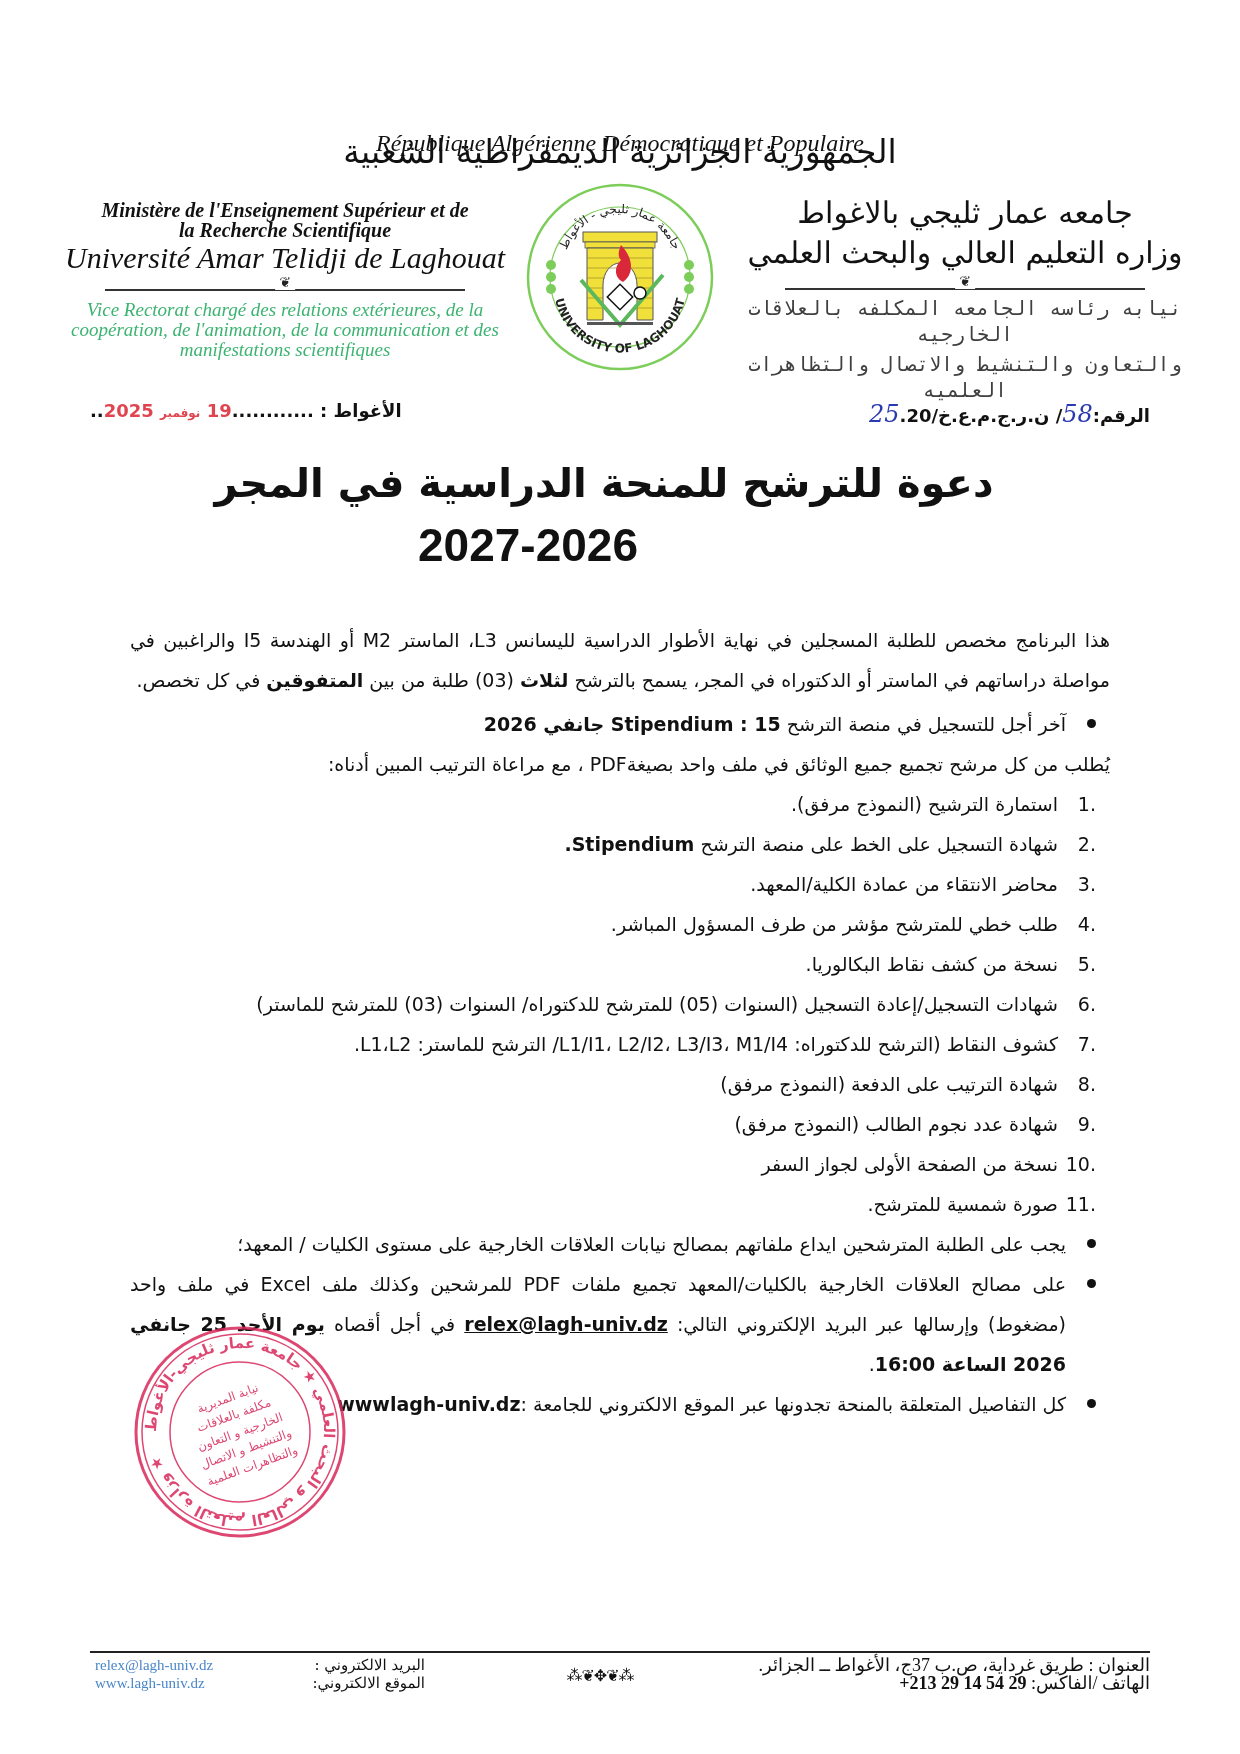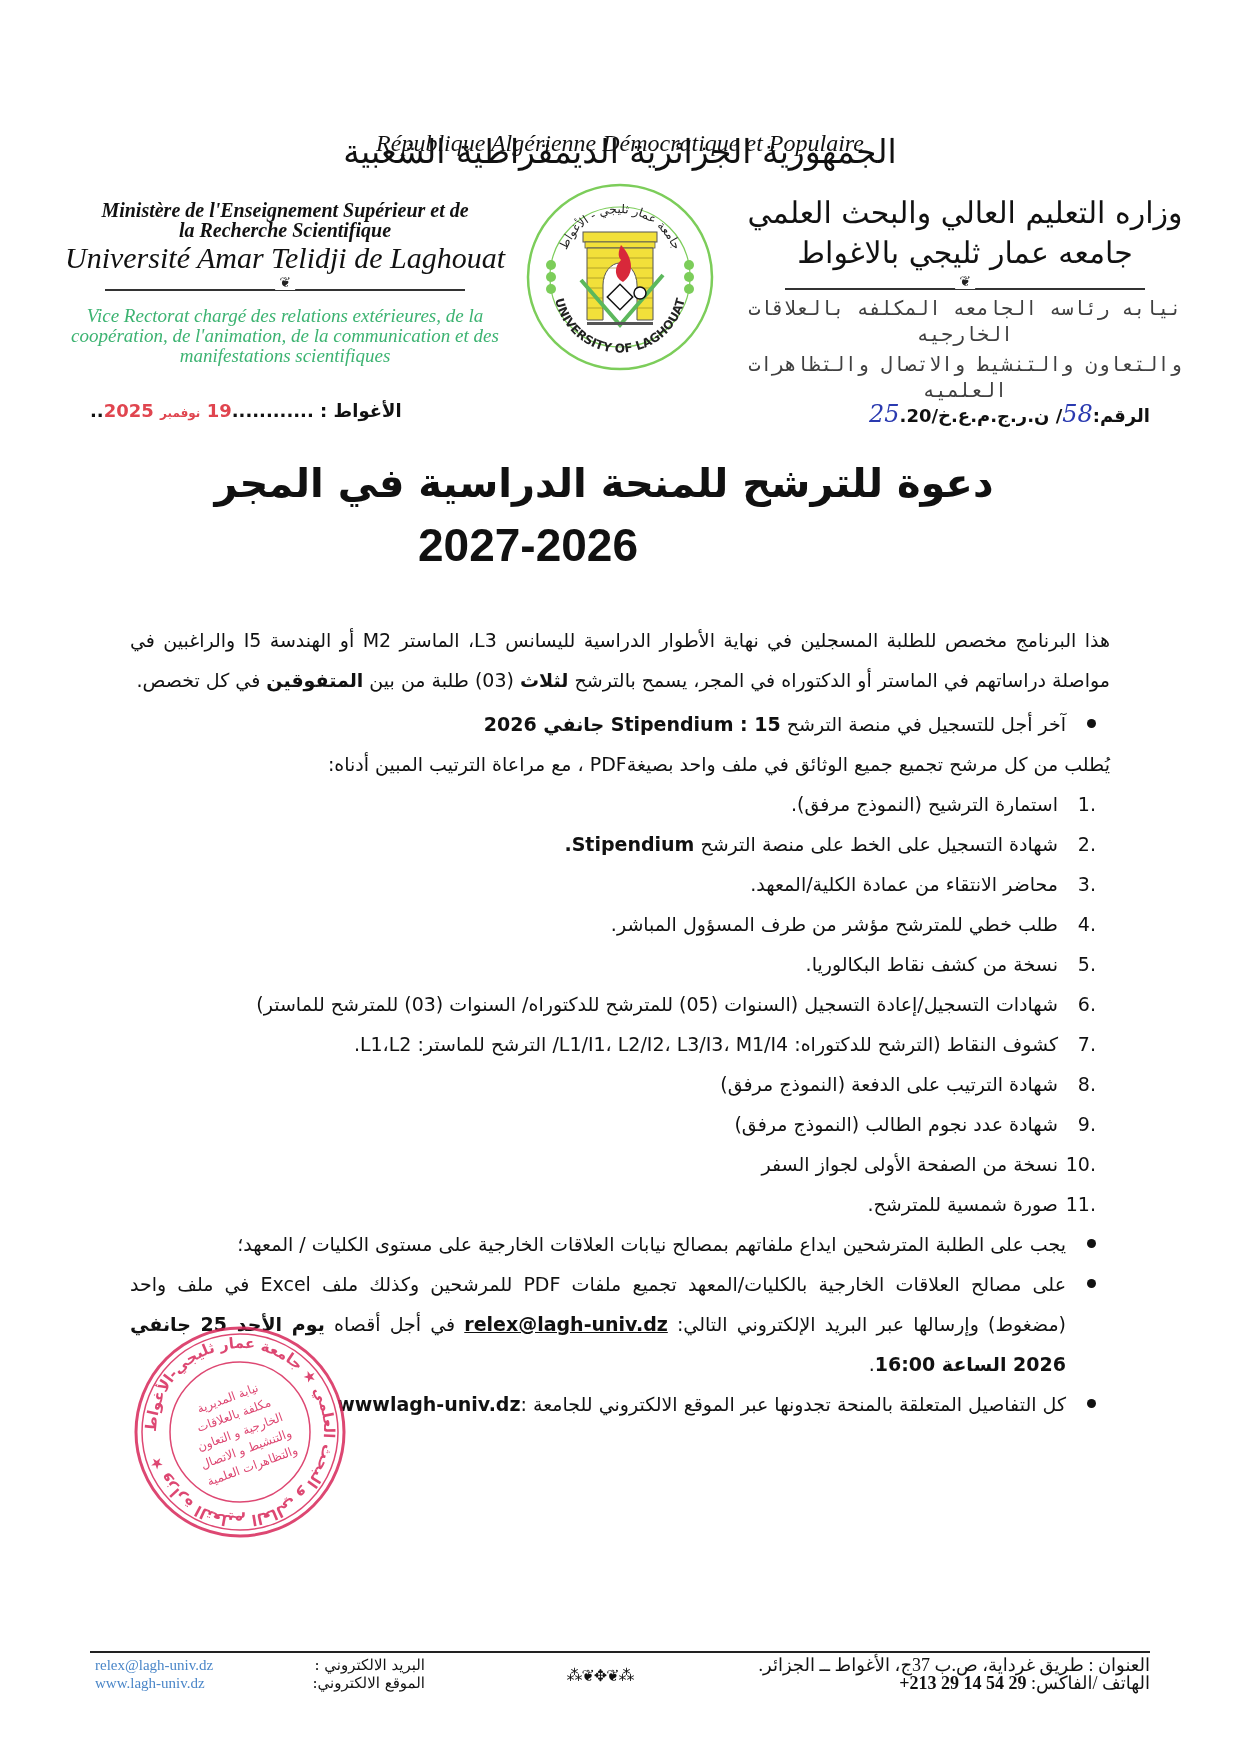--- a/index.html
+++ b/index.html
@@ -17,21 +17,21 @@
   #fr-block { top: 200px; left: 55px; width: 460px; text-align: center; }
   .ministry-fr { font-family: "Liberation Serif", serif; font-weight: bold; font-style: italic;
                  font-size: 20px; line-height: 20px; }
   .univ-fr { font-family: "Liberation Serif", serif; font-style: italic; font-size: 30px;
              line-height: 32px; margin-top: 2px; }
   .ornament-line { position: relative; height: 16px; margin: 4px auto 0; width: 360px; }
   .ornament-line .line { position: absolute; left: 0; right: 0; top: 11px; height: 2px; background: #333; }
   .ornament-line .orn { position: absolute; left: 50%; top: -4px; transform: translateX(-50%);
                         font-size: 14px; background: #fff; padding: 0 4px; color: #222; }
   .vice-fr { font-family: "Liberation Serif", serif; font-style: italic; font-size: 19px;
-             line-height: 20px; color: #3cb371; margin-top: 12px; }
+             line-height: 20px; color: #3cb371; margin-top: 6px; }
 
   
   #ar-block { top: 193px; left: 735px; width: 460px; text-align: center; direction: rtl; }
   .ministry-ar { font-family: "DejaVu Serif", serif; font-size: 30px; line-height: 40px; }
   .vice-ar { font-family: Liberation Mono, monospace; font-size: 20px; line-height: 26px;
              color: #404040; margin-top: 4px; }
 
   
   #logo { top: 180px; left: 523px; width: 194px; height: 194px; }
 
@@ -134,22 +134,22 @@
     <text font-size="12" font-family="DejaVu Sans, sans-serif" fill="#222">
       <textPath href="#logoTopArc" startOffset="50%" text-anchor="middle">جامعة عمار ثليجي - الأغواط</textPath>
     </text>
     <text font-size="12" font-weight="bold" font-family="DejaVu Sans, sans-serif" fill="#222">
       <textPath href="#logoBottomArc" startOffset="50%" text-anchor="middle">UNIVERSITY OF LAGHOUAT</textPath>
     </text>
   </svg>
 </div>
 
 <div id="ar-block" class="abs">
+  <div class="ministry-ar">جامعه عمار ثليجي بالاغواط</div>
   <div class="ministry-ar">وزاره التعليم العالي والبحث العلمي</div>
-  <div class="ministry-ar">جامعه عمار ثليجي بالاغواط</div>
   <div class="ornament-line">
     <div class="line"></div>
     <span class="orn">❦</span>
   </div>
   <div class="vice-ar">نيابه رئاسه الجامعه المكلفه بالعلاقات الخارجيه</div>
   <div class="vice-ar">والتعاون والتنشيط والاتصال والتظاهرات العلميه</div>
 </div>
 
 <div id="ref-line" class="abs">
   <div id="ref-right">

